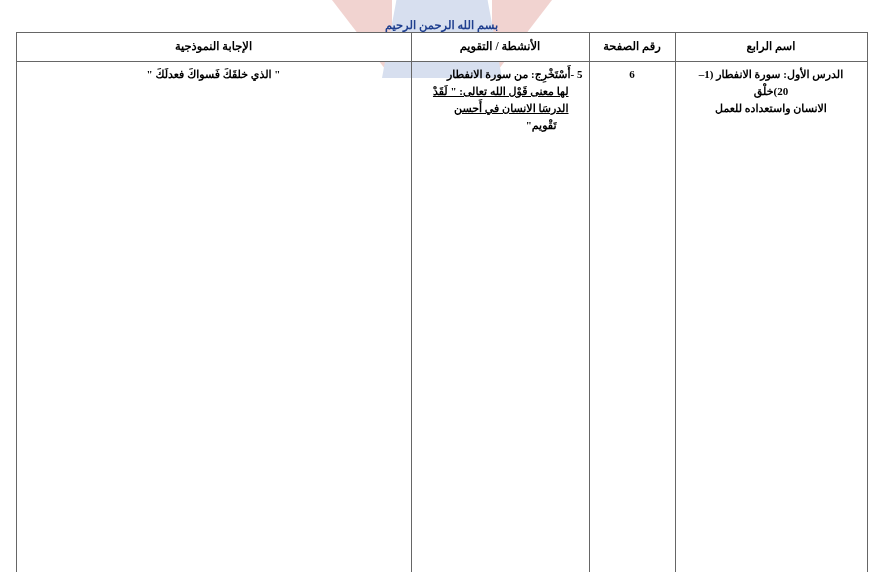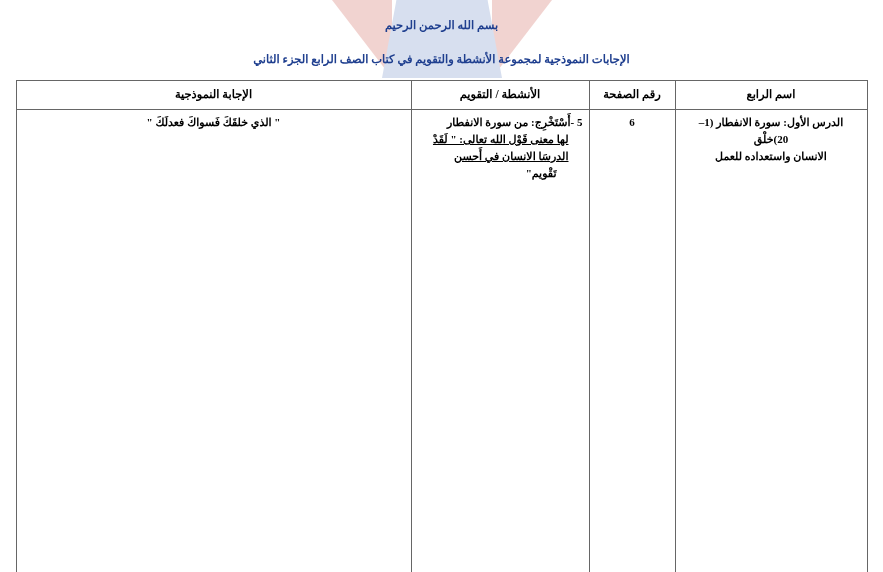--- a/index.html
+++ b/index.html
@@ -141,21 +141,20 @@
 <div class="banner">
   <div class="red-left"></div>
   <div class="red-right"></div>
   <div class="blue-center"></div>
   <div class="white-veil"></div>
 </div>
 
 <div class="page">
 
   <div class="basmala">بسم الله الرحمن الرحيم</div>
-  <div class="doc-title">الإجابات النموذجية لمجموعة الأنشطة والتقويم في كتاب الصف الرابع الجزء الثاني</div>
 
   <table class="answers">
     <colgroup>
       <col class="c-lesson">
       <col class="c-page">
       <col class="c-activity">
       <col class="c-answer">
     </colgroup>
     <thead>
       <tr>

